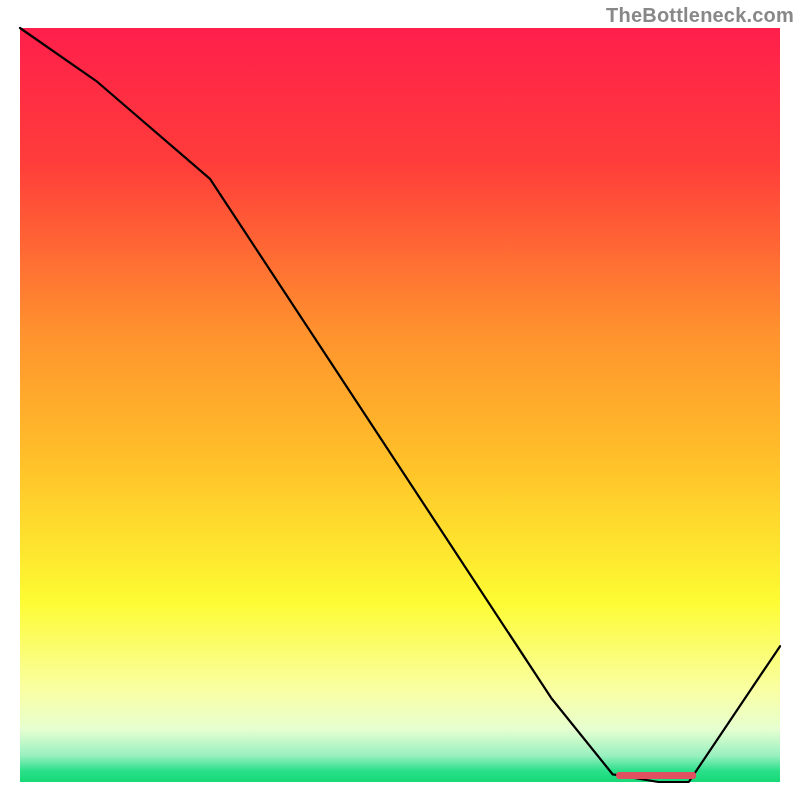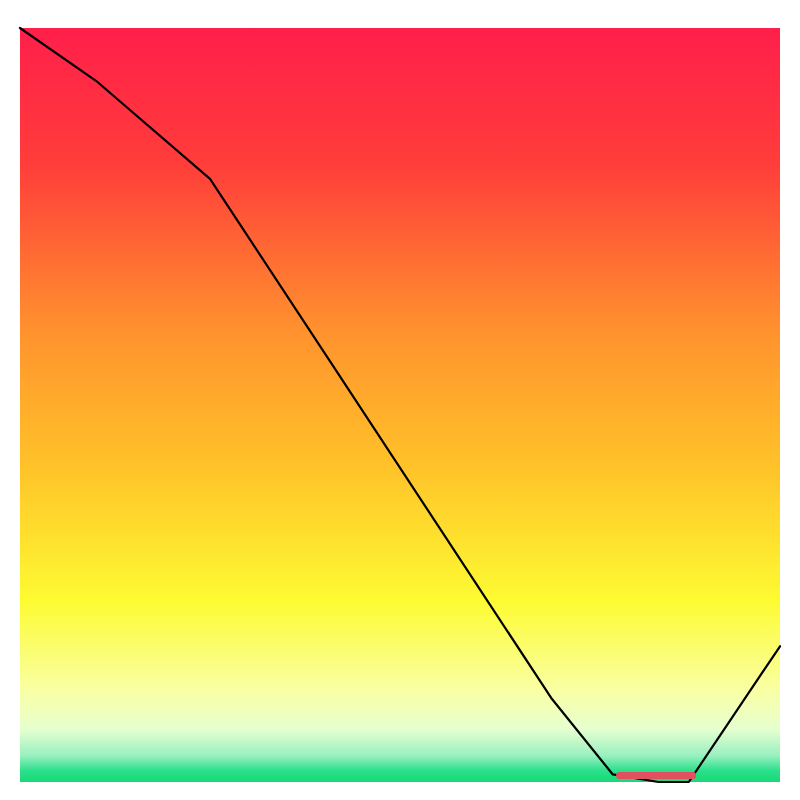--- a/index.html
+++ b/index.html
@@ -4,20 +4,21 @@
 <style>
 html,body{margin:0;padding:0;width:800px;height:800px;overflow:hidden;font-family:Arial,Helvetica,sans-serif;background:#fff}
 .wrap{position:relative;width:800px;height:800px}
 .watermark{position:absolute;top:4px;right:6px;color:#888;font-size:20px;font-weight:bold;letter-spacing:.2px}
 svg{position:absolute;top:22px;left:14px}
 </style>
 </head>
 <body>
 
 <div class="wrap">
+  <div class="watermark">TheBottleneck.com</div>
   <svg id="chart" width="772" height="770">
       <defs>
         <linearGradient id="bg" x1="0" y1="0" x2="0" y2="1">
           <stop offset="0%" stop-color="#ff1f4b"></stop>
           <stop offset="18%" stop-color="#ff3d3a"></stop>
           <stop offset="40%" stop-color="#ff912e"></stop>
           <stop offset="57.99999999999999%" stop-color="#ffc229"></stop>
           <stop offset="76%" stop-color="#fdfb32"></stop>
           <stop offset="88%" stop-color="#f9ffa5"></stop>
           <stop offset="93%" stop-color="#e6ffd0"></stop>

